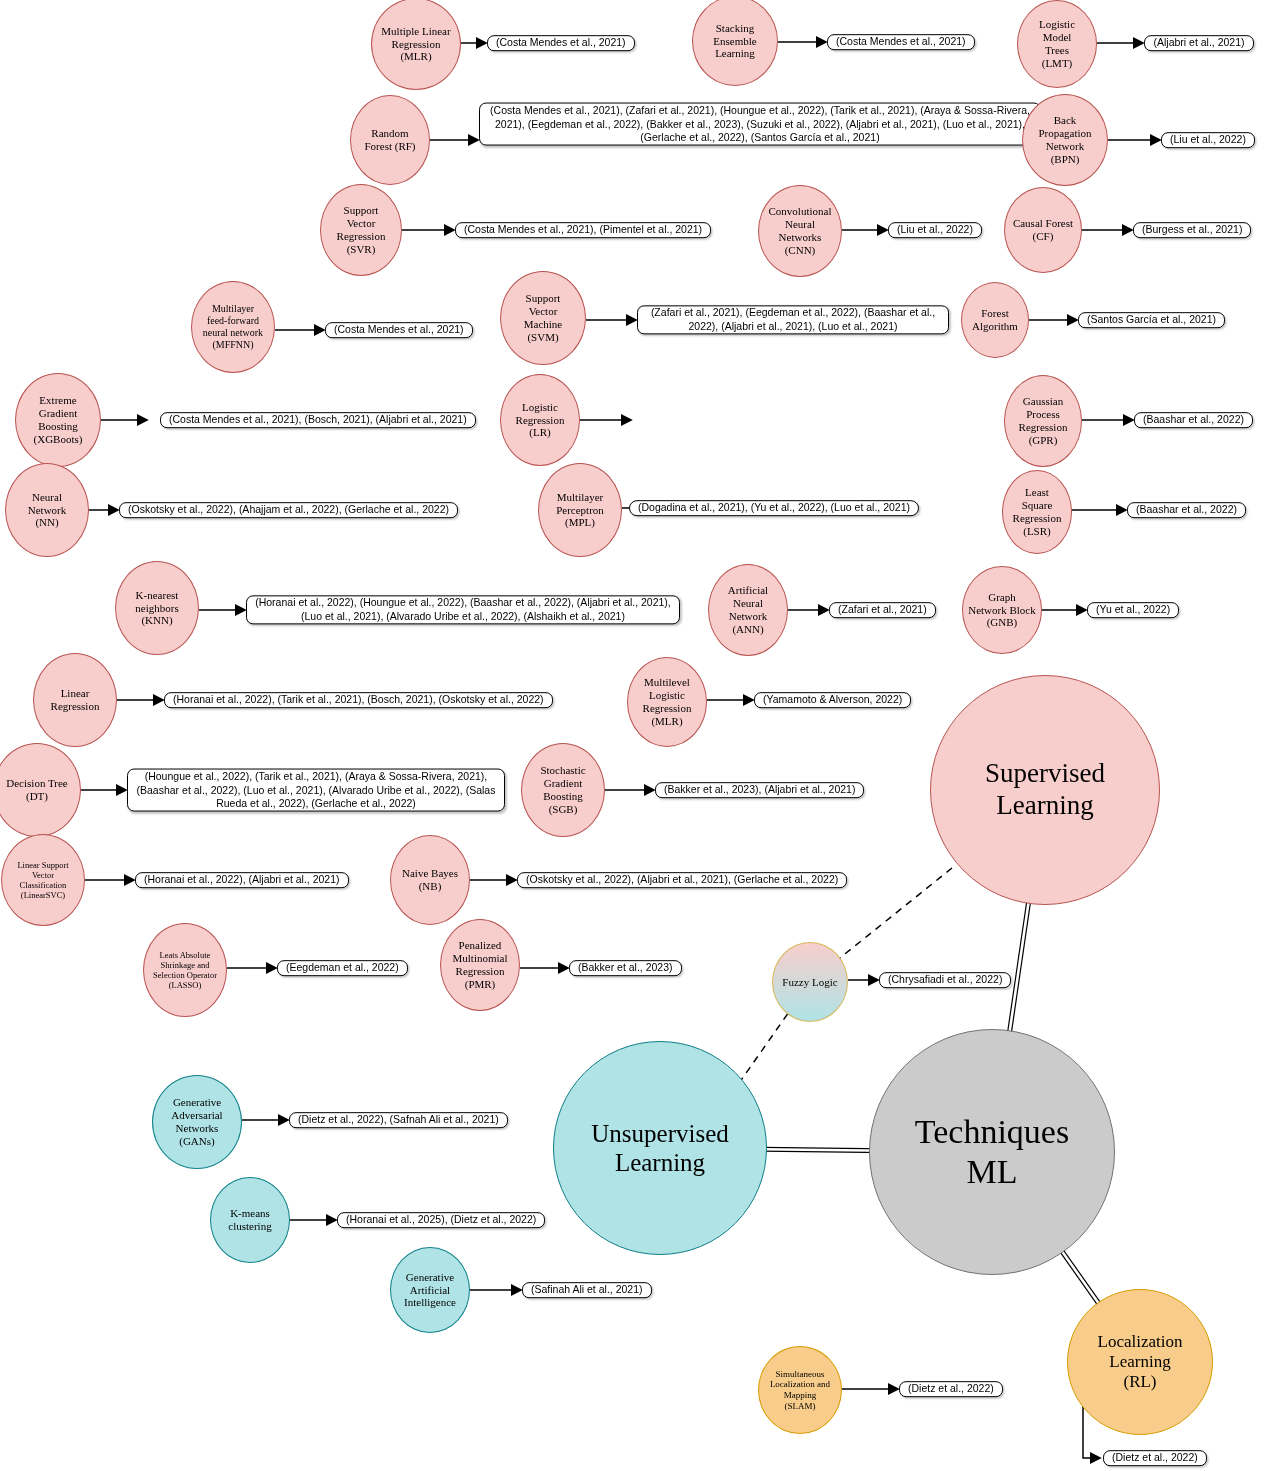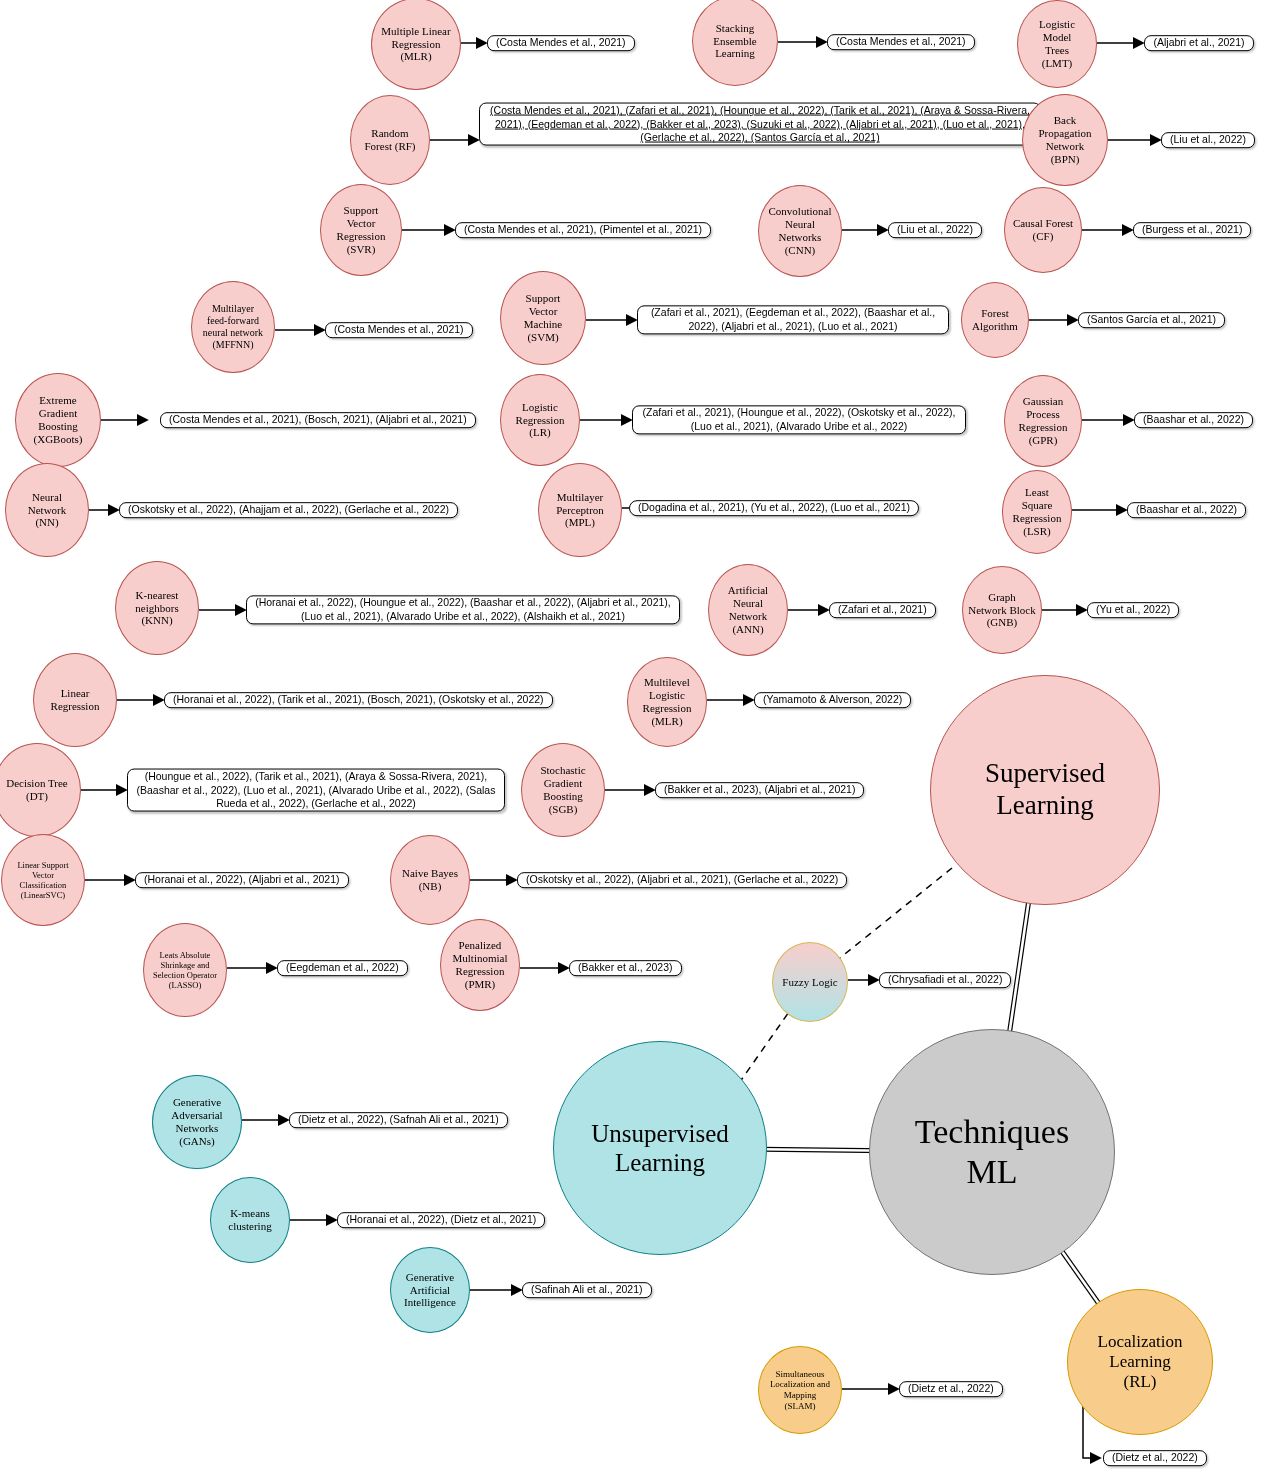--- a/index.html
+++ b/index.html
@@ -107,21 +107,21 @@
       <span class="clabel">Logistic
 Model
 Trees
 (LMT)</span>
     </div>
     <div class="cbox" style="left: 1144px; top: 43px; width: 110px;">(Aljabri et al., 2021)</div>
     <div class="circle supervised" style="left: 350px; top: 95px; width: 80px; height: 90px;">
       <span class="clabel">Random
 Forest (RF)</span>
     </div>
-    <div class="cbox" style="left: 479px; top: 124px; width: 562px; text-decoration: underline;">(Costa Mendes et al., 2021), (Zafari et al., 2021), (Houngue et al., 2022), (Tarik et al., 2021), (Araya &amp; Sossa-Rivera, 2021), (Eegdeman et al., 2022), (Bakker et al., 2023), (Suzuki et al., 2022), (Aljabri et al., 2021), (Luo et al., 2021), (Gerlache et al., 2022), (Santos García et al., 2021)</div>
+    <div class="cbox" style="left: 479px; top: 124px; width: 562px;">(Costa Mendes et al., 2021), (Zafari et al., 2021), (Houngue et al., 2022), (Tarik et al., 2021), (Araya &amp; Sossa-Rivera, 2021), (Eegdeman et al., 2022), (Bakker et al., 2023), (Suzuki et al., 2022), (Aljabri et al., 2021), (Luo et al., 2021), (Gerlache et al., 2022), (Santos García et al., 2021)</div>
     <div class="circle supervised" style="left: 1022px; top: 94px; width: 86px; height: 92px;">
       <span class="clabel">Back
 Propagation
 Network
 (BPN)</span>
     </div>
     <div class="cbox nowrap" style="left: 1161px; top: 140px;">(Liu et al., 2022)</div>
     <div class="circle supervised" style="left: 320px; top: 184px; width: 82px; height: 92px;">
       <span class="clabel">Support
 Vector
@@ -165,21 +165,20 @@
 Gradient
 Boosting
 (XGBoots)</span>
     </div>
     <div class="cbox nowrap" style="left: 148px; top: 420px; margin-left: 12px;">(Costa Mendes et al., 2021), (Bosch, 2021), (Aljabri et al., 2021)</div>
     <div class="circle supervised" style="left: 500px; top: 374px; width: 80px; height: 92px;">
       <span class="clabel">Logistic
 Regression
 (LR)</span>
     </div>
-    <div class="cbox" style="left: 632px; top: 420px; width: 334px;">(Zafari et al., 2021), (Houngue et al., 2022), (Oskotsky et al., 2022), (Luo et al., 2021), (Alvarado Uribe et al., 2022)</div>
     <div class="circle supervised" style="left: 1004px; top: 375px; width: 78px; height: 92px;">
       <span class="clabel">Gaussian
 Process
 Regression
 (GPR)</span>
     </div>
     <div class="cbox nowrap" style="left: 1134px; top: 420px;">(Baashar et al., 2022)</div>
     <div class="circle supervised" style="left: 5px; top: 463px; width: 84px; height: 94px;">
       <span class="clabel">Neural
 Network
@@ -276,21 +275,21 @@
       <span class="clabel">Generative
 Adversarial
 Networks
 (GANs)</span>
     </div>
     <div class="cbox nowrap" style="left: 289px; top: 1120px;">(Dietz et al., 2022), (Safnah Ali et al., 2021)</div>
     <div class="circle unsupervised" style="left: 210px; top: 1177px; width: 80px; height: 86px;">
       <span class="clabel">K-means
 clustering</span>
     </div>
-    <div class="cbox nowrap" style="left: 337px; top: 1220px;">(Horanai et al., 2022), (Dietz et al., 2021)</div>
+    <div class="cbox nowrap" style="left: 337px; top: 1220px;">(Horanai et al., 2025), (Dietz et al., 2022)</div>
     <div class="circle unsupervised" style="left: 390px; top: 1247px; width: 80px; height: 86px;">
       <span class="clabel">Generative
 Artificial
 Intelligence</span>
     </div>
     <div class="cbox nowrap" style="left: 522px; top: 1290px;">(Safinah Ali et al., 2021)</div>
     <div class="circle rl" style="left: 758px; top: 1346px; width: 84px; height: 88px;">
       <span class="clabel" style="font-size: 9px;">Simultaneous
 Localization and
 Mapping

